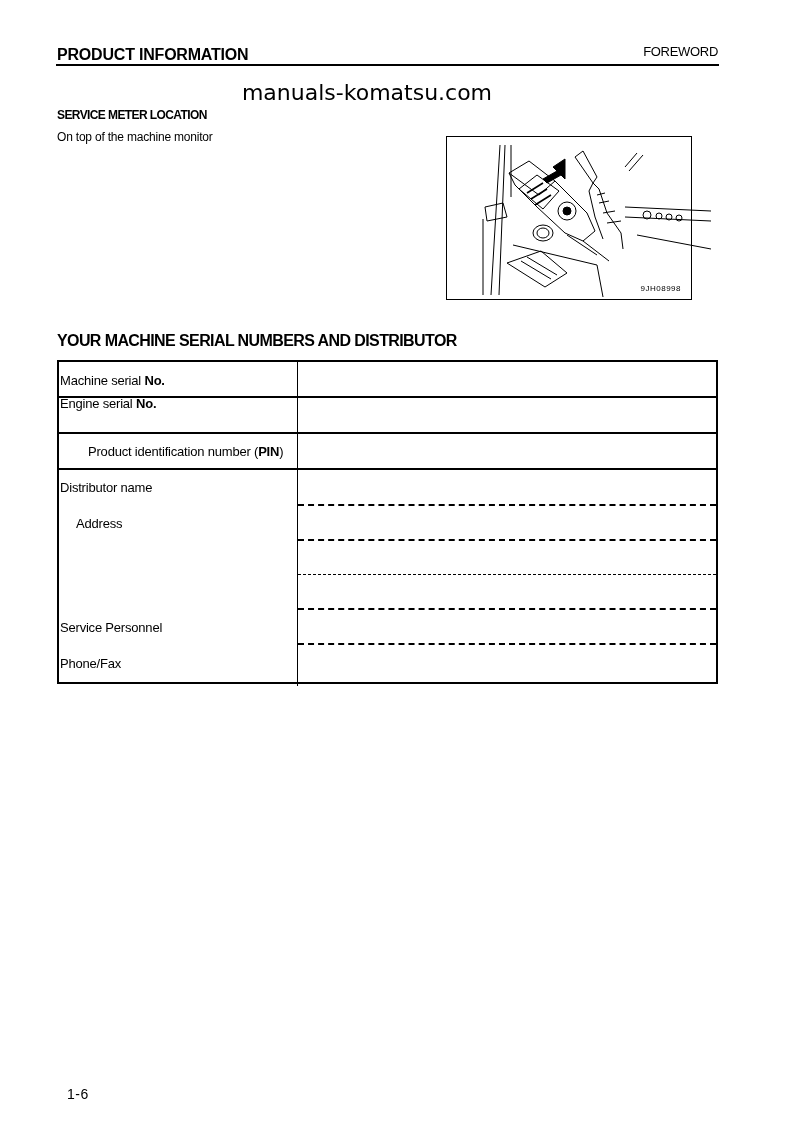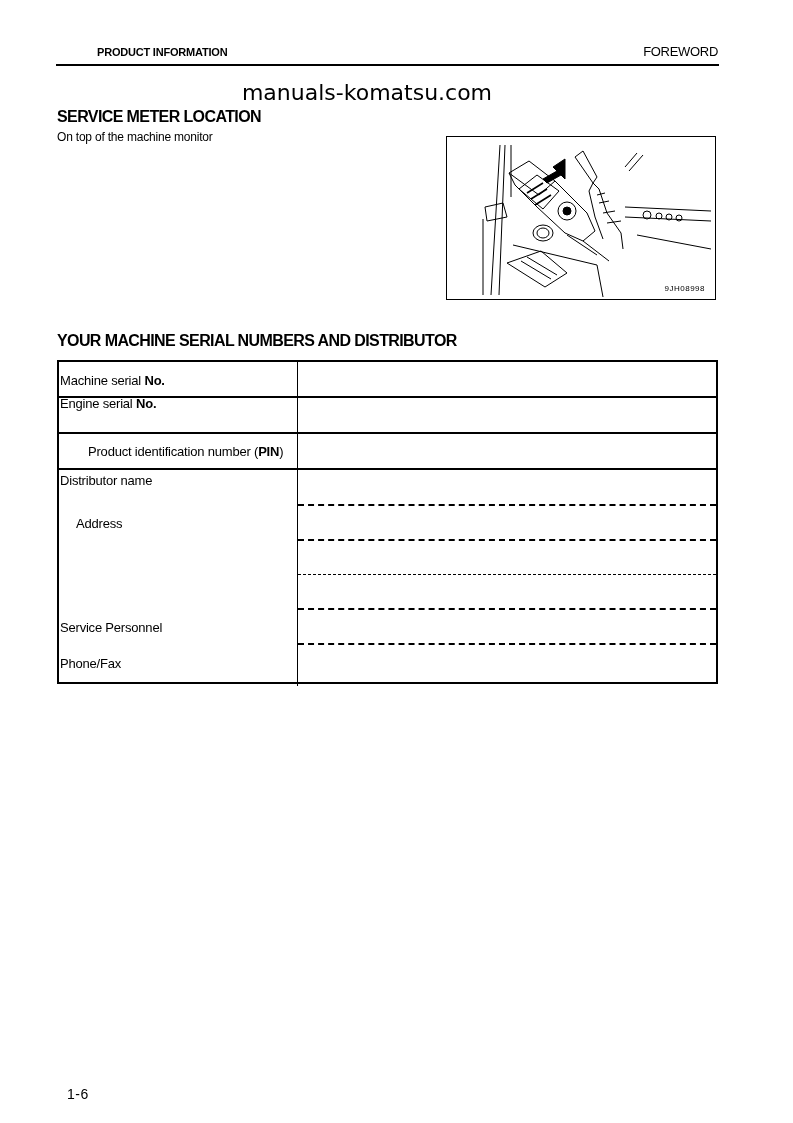--- a/index.html
+++ b/index.html
@@ -1,24 +1,24 @@
 <!DOCTYPE html>
 <html><head>
 <meta charset="utf-8">
 <style>
   html, body { margin:0; padding:0; background:#ffffff; }
   body { width:793px; height:1123px; position:relative; overflow:hidden; color:#000; font-family:"Liberation Sans", sans-serif; }
   .abs { position:absolute; }
-  .hdr-left { left:57px; top:46px; font-size:11px; font-weight:bold; letter-spacing:-0.2px;margin-left:40px; }
+  .hdr-left { left:57px; top:46px; font-size:16px; font-weight:bold; letter-spacing:-0.2px; }
   .hdr-right { right:75px; top:44px; font-size:13px; font-weight:normal; letter-spacing:-0.3px; }
   .hdr-rule { left:56px; top:64px; width:663px; height:2px; background:#000; }
   .watermark { left:0; width:734px; top:80px; text-align:center; font-size:22px; font-family:"DejaVu Sans", sans-serif; font-weight:normal; letter-spacing:0px; }
-  .h1 { left:57px; top:108px; font-size:16px; font-weight:bold; letter-spacing:-0.6px; }
+  .h1 { left:57px; top:108px; font-size:12px; font-weight:bold; letter-spacing:-0.6px; }
   .sub { left:57px; top:130px; font-size:12px; letter-spacing:-0.2px; }
-  .figure { left:446px; top:136px; width:270px; height:164px; border:1px solid #000; box-sizing:border-box; background:#fff; }
+  .figure { left:446px; top:136px; width:246px; height:164px; border:1px solid #000; box-sizing:border-box; background:#fff; }
   .fig-code { position:absolute; right:10px; bottom:6px; font-size:8px; letter-spacing:0.5px; }
   .h2 { left:57px; top:332px; font-size:16px; font-weight:bold; letter-spacing:-0.6px; }
 
   .table { left:57px; top:360px; width:661px; height:322px; box-sizing:border-box; border-top:2px solid #000; border-left:2px solid #000; border-right:2px solid #000; }
   .table .bottom { position:absolute; left:-2px; right:-2px; bottom:-2px; height:2px; background:#000; }
   .vsep { position:absolute; left:238px; top:0; bottom:-4px; width:1px; background:#000; }
   .hline { position:absolute; left:0; right:0; height:2px; background:#000; }
   .dline { position:absolute; left:239px; right:0; height:0; border-top:2px dashed #000; }
   .dline.thin { border-top:1px dashed #000; }
   .cell-label { position:absolute; left:1px; font-size:13px; letter-spacing:-0.2px; white-space:nowrap; }
@@ -94,21 +94,21 @@
   </div>
   <div class="abs" style="left:239px; top:36px; right:0; height:34px;"></div>
   <div class="hline" style="top:70px;"></div>
 
   <div class="cell-label" style="top:82px;padding-left:28px;">
     <span>Product identification number (</span><b>PIN</b><span>)</span>
   </div>
   <div class="abs" style="left:239px; top:72px; right:0; height:34px;"></div>
   <div class="hline" style="top:106px;"></div>
 
-  <div class="cell-label" style="top:111px;">Distributor name</div>
+  <div class="cell-label" style="top:118px;">Distributor name</div>
   <div class="cell-label" style="top:154px;margin-left:16px;">Address</div>
   <div class="cell-label" style="top:258px;">Service Personnel</div>
   <div class="cell-label" style="top:294px;">Phone/Fax</div>
 
   <div class="abs" style="left:239px; top:108px; right:0; height:33px;"></div>
   <div class="dline" style="top:142px;"></div>
   <div class="abs" style="left:239px; top:144px; right:0; height:32px;"></div>
   <div class="dline" style="top:177px;"></div>
   <div class="abs" style="left:239px; top:179px; right:0; height:32px;"></div>
   <div class="dline thin" style="top:212px;"></div>

